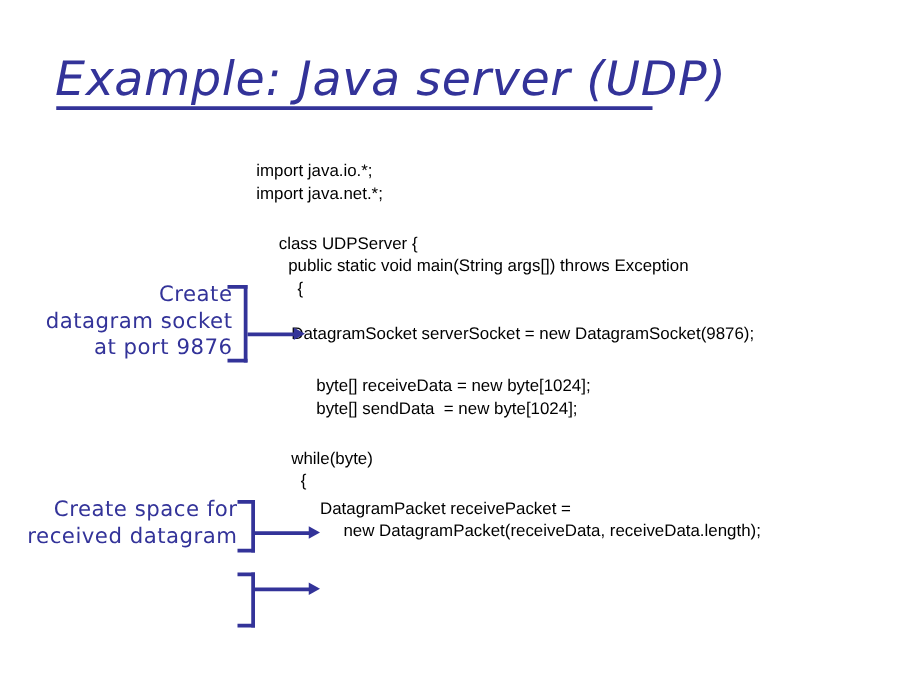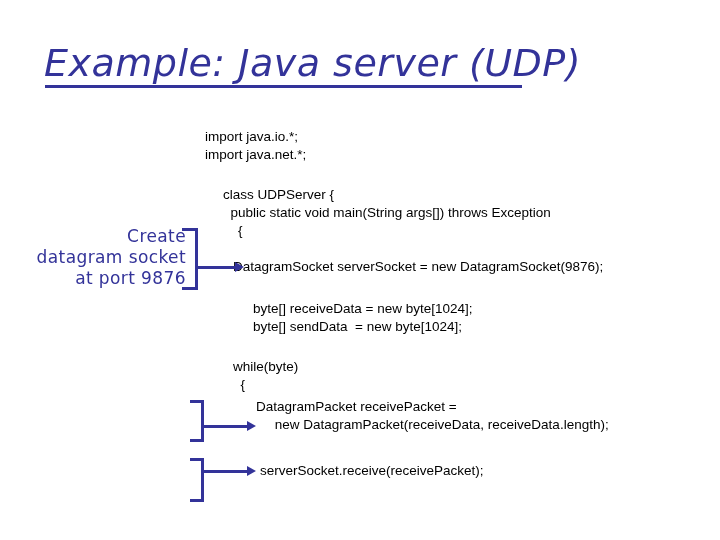--- a/index.html
+++ b/index.html
@@ -132,29 +132,30 @@
 
   <div class="code" id="code-buffers">byte[] receiveData = new byte[1024];
 byte[] sendData  = new byte[1024];</div>
 
   <div class="code" id="code-while">while(byte)
   {</div>
 
   <div class="code" id="code-packet">DatagramPacket receivePacket =
      new DatagramPacket(receiveData, receiveData.length);</div>
 
-  <div class="code" id="code-receive">serverSocket.receive(receivePacket);</div>
 
   <div class="annot" id="annot-create-socket">Create
 datagram socket
 at port 9876</div>
   <div class="bracket" id="bracket-1"></div>
   <div class="arrow-line" id="arrow1-line"></div>
   <div class="arrow-head" id="arrow1-head"></div>
 
+  <div class="annot" id="annot-create-space">Create space for
+received datagram</div>
   <div class="bracket" id="bracket-2"></div>
   <div class="arrow-line" id="arrow2-line"></div>
   <div class="arrow-head" id="arrow2-head"></div>
 
   <div class="bracket" id="bracket-3"></div>
   <div class="arrow-line" id="arrow3-line"></div>
   <div class="arrow-head" id="arrow3-head"></div>
 
 </div>
 

